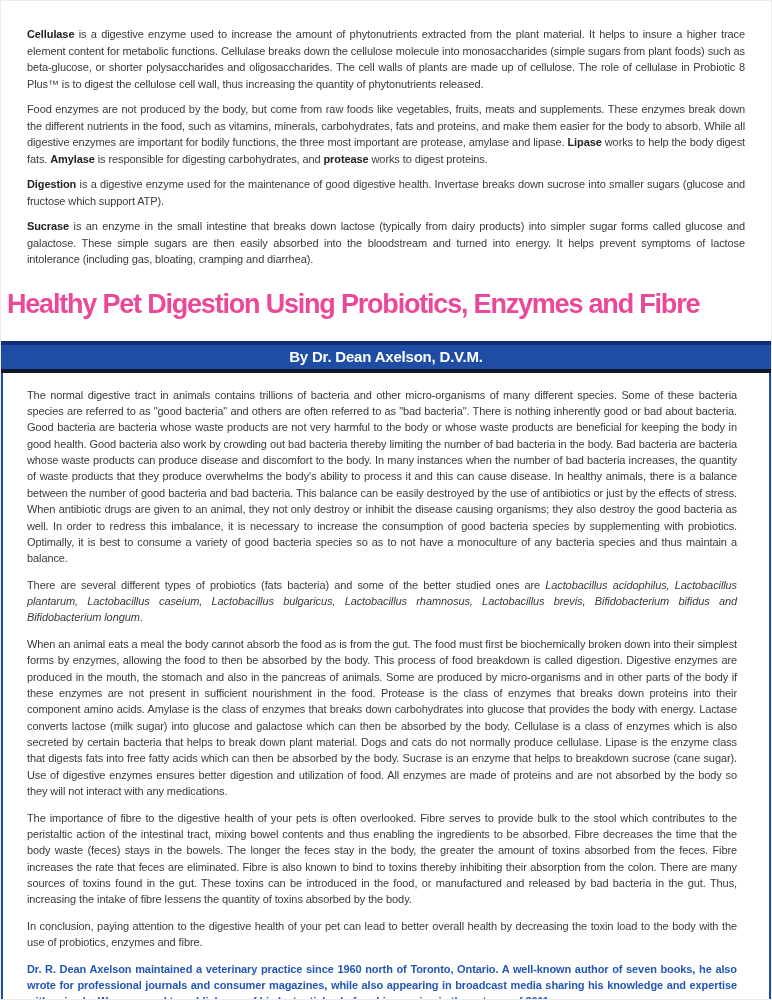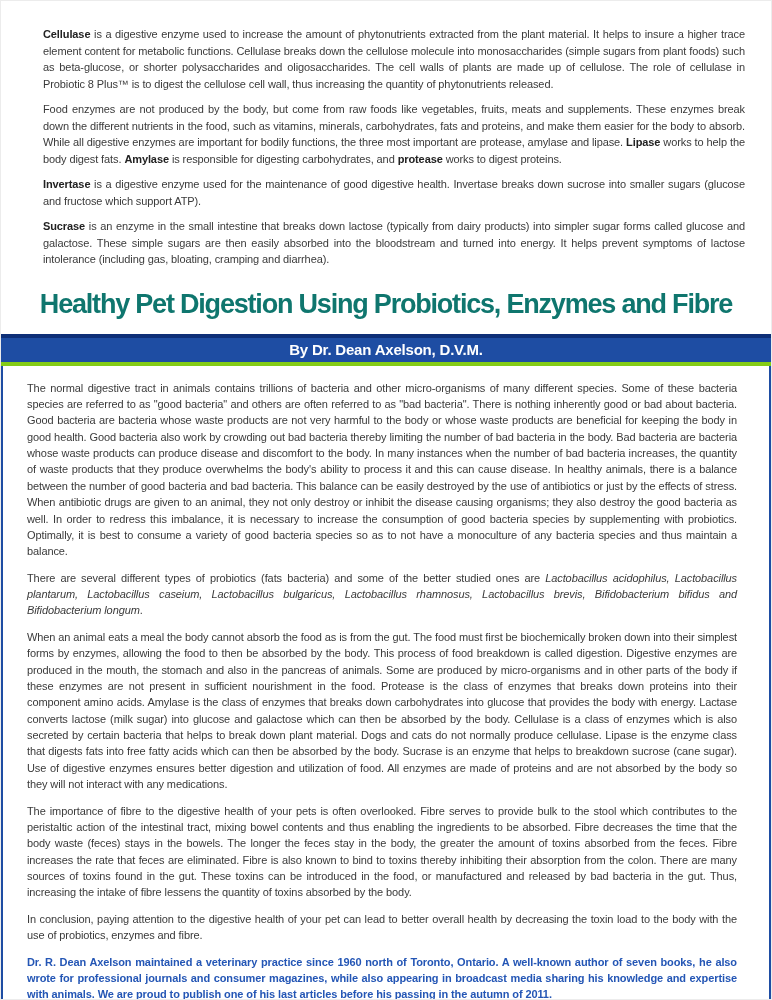--- a/index.html
+++ b/index.html
@@ -5,33 +5,33 @@
   html,body{margin:0;padding:0;background:#ffffff;}
   .page{
     width:772px;height:1000px;box-sizing:border-box;background:#ffffff;
     display:flex;flex-direction:column;overflow:hidden;
     font-family:"Liberation Sans",sans-serif;color:#333333;
     border:1px solid #ececec;
   }
   .b{font-weight:700;color:#222;}
   .i{font-style:italic;}
   
-  .intro{padding:25px 26px 4px 42px;}
+  .intro{padding:25px 26px 4px 26px;}
   .intro p{
     margin:0 0 9px 0;font-size:11px;line-height:1.5;text-align:justify;
     color:#3a3a3a;letter-spacing:-0.1px;
   }
   
   .article-title{
-    margin:8px 6px 14px 6px;text-align:center;white-space:nowrap;
-    font-size:27px;font-weight:700;letter-spacing:-1.2px;color:#0f766e;
+    margin:8px 6px 21px 6px;text-align:left;white-space:nowrap;
+    font-size:27px;font-weight:700;letter-spacing:-1.2px;color:#ec4899;
   }
   
   .byline-banner{
-    background:#1e4da3;border-top:4px solid #0e2f77;border-bottom:4px solid #84cc16;
+    background:#1e4da3;border-top:4px solid #0e2f77;border-bottom:4px solid #0f172a;
     text-align:center;padding:3px 12px;
   }
   .byline-banner span{color:#ffffff;font-size:15px;font-weight:700;letter-spacing:-0.2px;}
   
   .article-frame{
     flex:1;border-left:2px solid #1e4da3;border-right:2px solid #1e4da3;
     padding:14px 24px 4px 24px;
   }
   .article-frame p{
     margin:0 8px 10px 0;font-size:11px;line-height:1.49;text-align:justify;
@@ -43,21 +43,21 @@
   .bottom-spacer{height:22px;background:#ffffff;}
 </style>
 </head>
 <body>
 
 <div class="page">
 
   <section class="intro">
     <p><span class="b">Cellulase</span><span> is a digestive enzyme used to increase the amount of phytonutrients extracted from the plant material. It helps to insure a higher trace element content for metabolic functions. Cellulase breaks down the cellulose molecule into monosaccharides (simple sugars from plant foods) such as beta-glucose, or shorter polysaccharides and oligosaccharides. The cell walls of plants are made up of cellulose. The role of cellulase in Probiotic 8 Plus™ is to digest the cellulose cell wall, thus increasing the quantity of phytonutrients released.</span></p>
     <p><span>Food enzymes are not produced by the body, but come from raw foods like vegetables, fruits, meats and supplements. These enzymes break down the different nutrients in the food, such as vitamins, minerals, carbohydrates, fats and proteins, and make them easier for the body to absorb. While all digestive enzymes are important for bodily functions, the three most important are protease, amylase and lipase. </span><span class="b">Lipase</span><span> works to help the body digest fats. </span><span class="b">Amylase</span><span> is responsible for digesting carbohydrates, and </span><span class="b">protease</span><span> works to digest proteins.</span></p>
-    <p><span class="b">Invertase</span><span> is a digestive enzyme used for the maintenance of good digestive health. Invertase breaks down sucrose into smaller sugars (glucose and fructose which support ATP).</span></p>
+    <p><span class="b">Digestion</span><span> is a digestive enzyme used for the maintenance of good digestive health. Invertase breaks down sucrose into smaller sugars (glucose and fructose which support ATP).</span></p>
     <p><span class="b">Sucrase</span><span> is an enzyme in the small intestine that breaks down lactose (typically from dairy products) into simpler sugar forms called glucose and galactose. These simple sugars are then easily absorbed into the bloodstream and turned into energy. It helps prevent symptoms of lactose intolerance (including gas, bloating, cramping and diarrhea).</span></p>
   </section>
 
   <h1 class="article-title">Healthy Pet Digestion Using Probiotics, Enzymes and Fibre</h1>
 
   <div class="byline-banner">
     <span>By Dr. Dean Axelson, D.V.M.</span>
   </div>
 
   <section class="article-frame">

